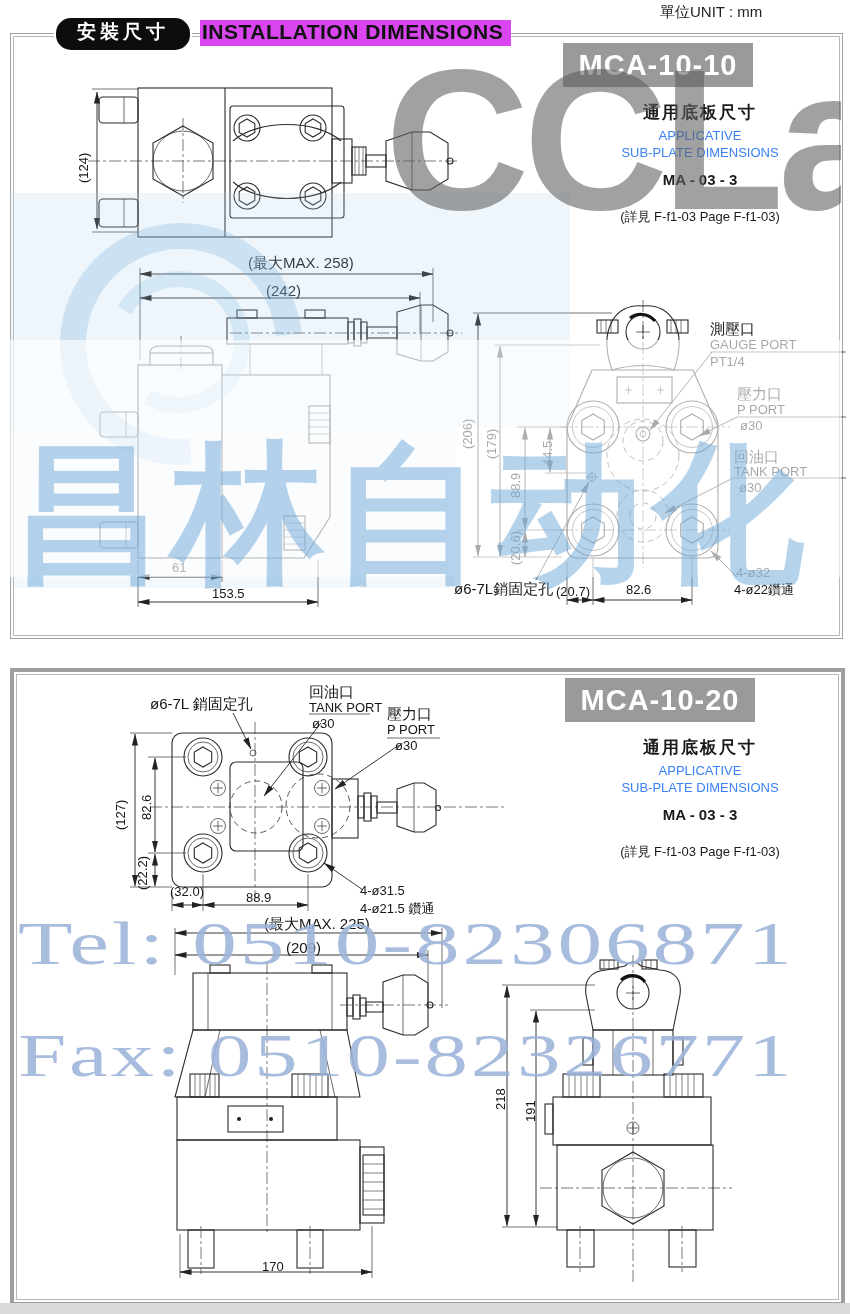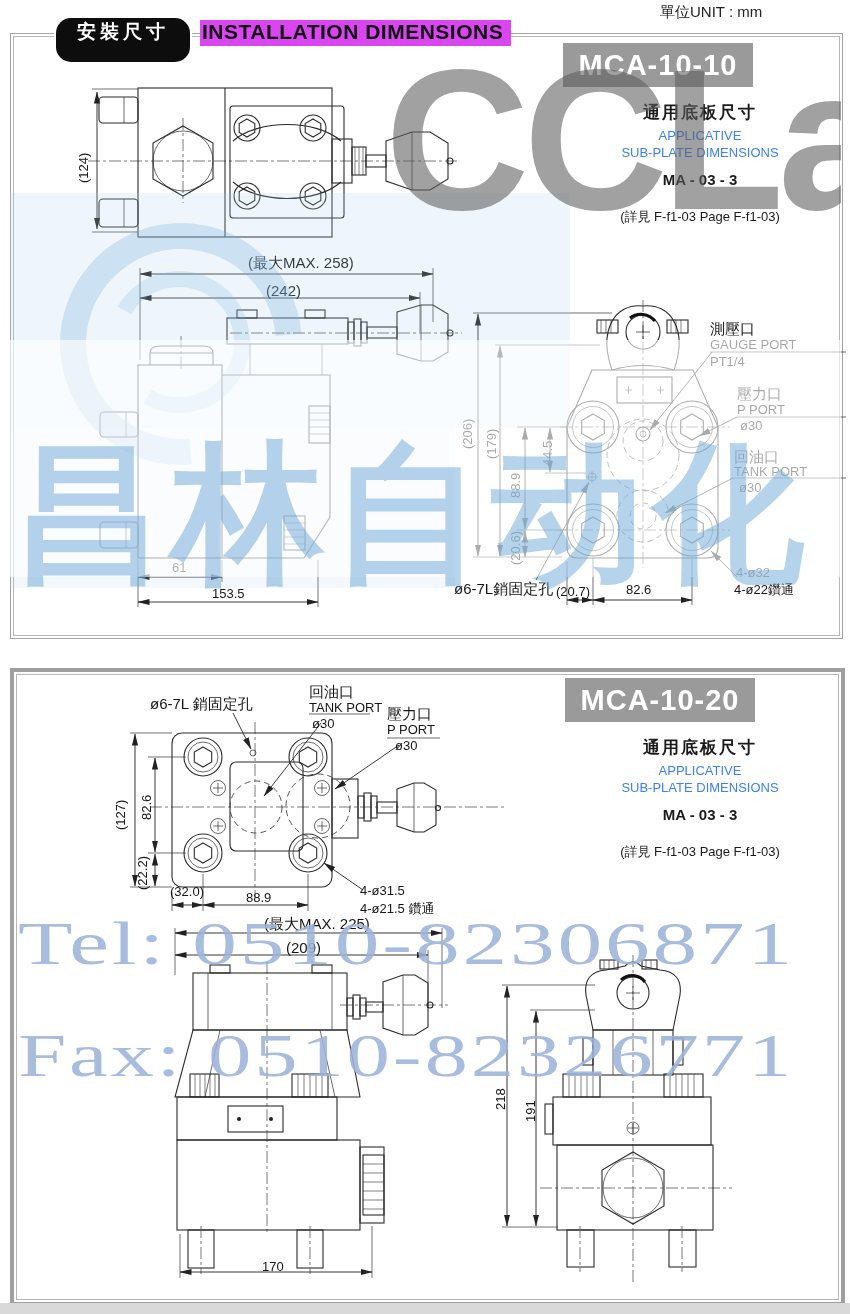--- a/index.html
+++ b/index.html
@@ -6,21 +6,21 @@
   #page{position:relative;width:850px;height:1314px;background:#ffffff;overflow:hidden;
         font-family:"Liberation Sans",sans-serif;color:#1a1a1a;}
   
   .panel{position:absolute;background:#fff;}
   #panel1{left:10px;top:33px;width:831px;height:604px;border:1px solid #a3a3a3;
           box-shadow:inset 0 0 0 2px #ffffff, inset 0 0 0 3px #b7b7b7;}
   #panel2{left:10px;top:668px;width:827px;height:630px;border:4px solid #9f9f9f;
           box-shadow:inset 0 0 0 2px #ffffff, inset 0 0 0 3px #b7b7b7;}
   
   #unit-label{position:absolute;left:660px;top:3px;font-size:15px;color:#222;}
-  #title-pill{position:absolute;left:56px;top:18px;width:134px;height:44px;background:#0d0d0d;
+  #title-pill{position:absolute;left:56px;top:18px;width:134px;height:32px;background:#0d0d0d;
               border-radius:15px;color:#fff;font-size:19px;font-weight:bold;letter-spacing:4px;
               text-align:center;line-height:28px;box-shadow:0 0 0 2px #fff;}
   #title-en{position:absolute;left:200px;top:20px;font-size:21px;font-weight:bold;letter-spacing:.5px;
             background:#d946ef;padding:0 8px 2px 2px;color:#111;}
   
   .banner{position:absolute;width:190px;height:44px;background:#9a9a9a;color:#fff;text-align:center;
           line-height:44px;font-size:29px;font-weight:bold;letter-spacing:1px;}
   #banner1{left:563px;top:43px;}
   #banner2{left:565px;top:678px;}
   .subplate{position:absolute;left:580px;width:240px;text-align:center;line-height:1.25;}

